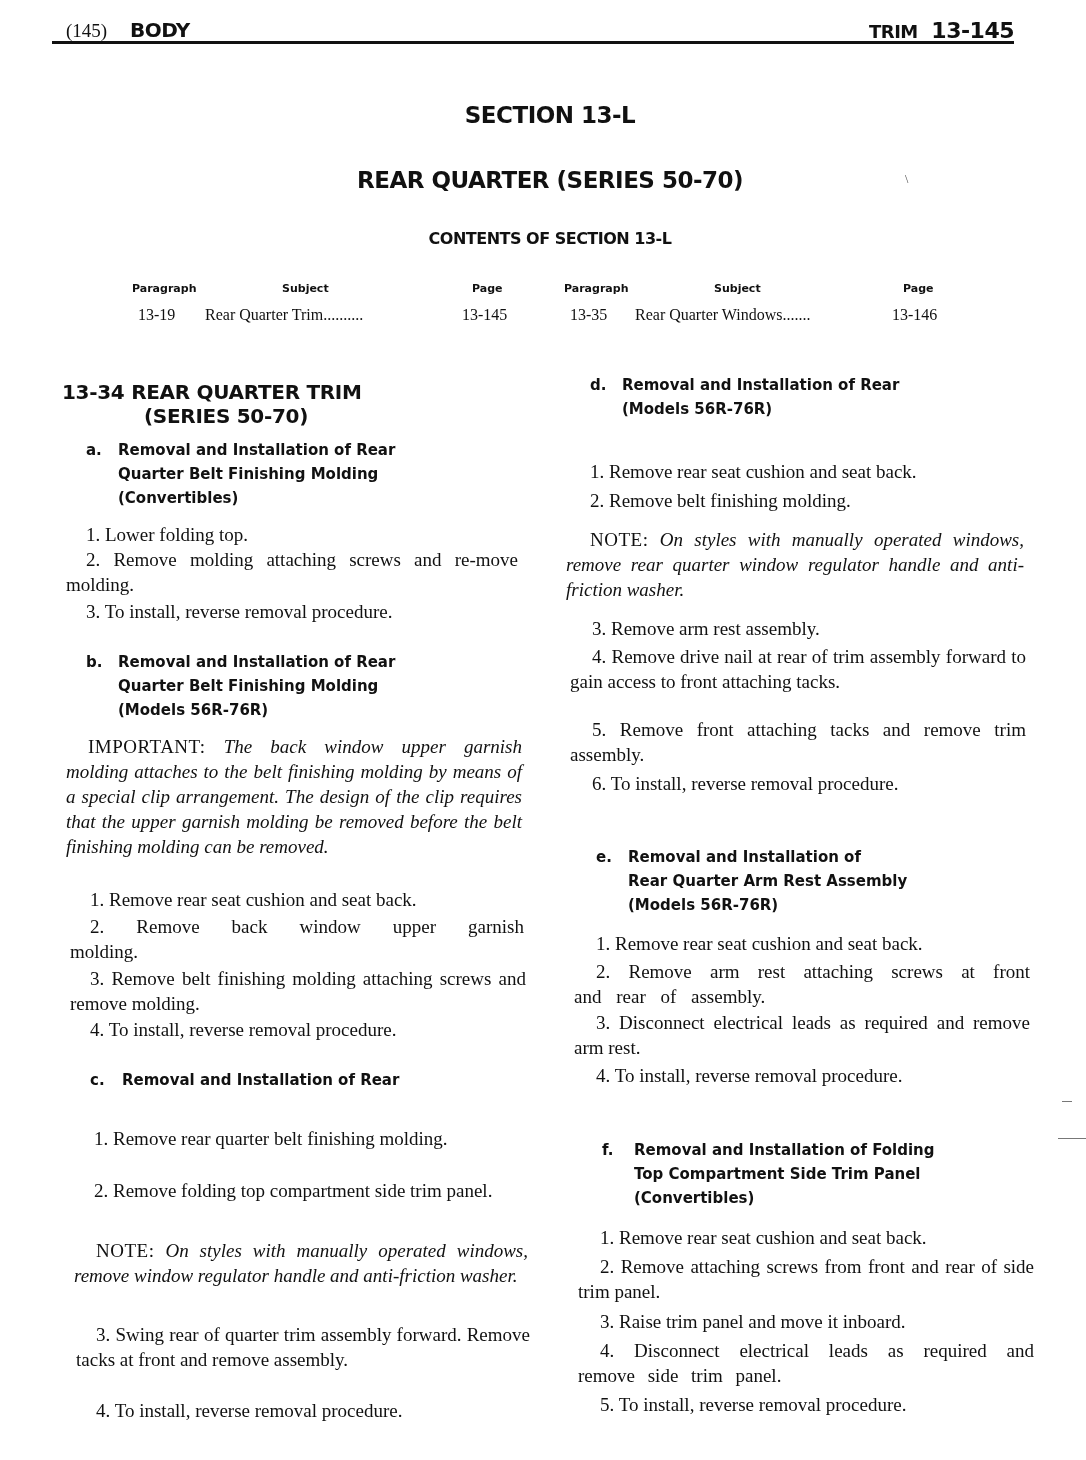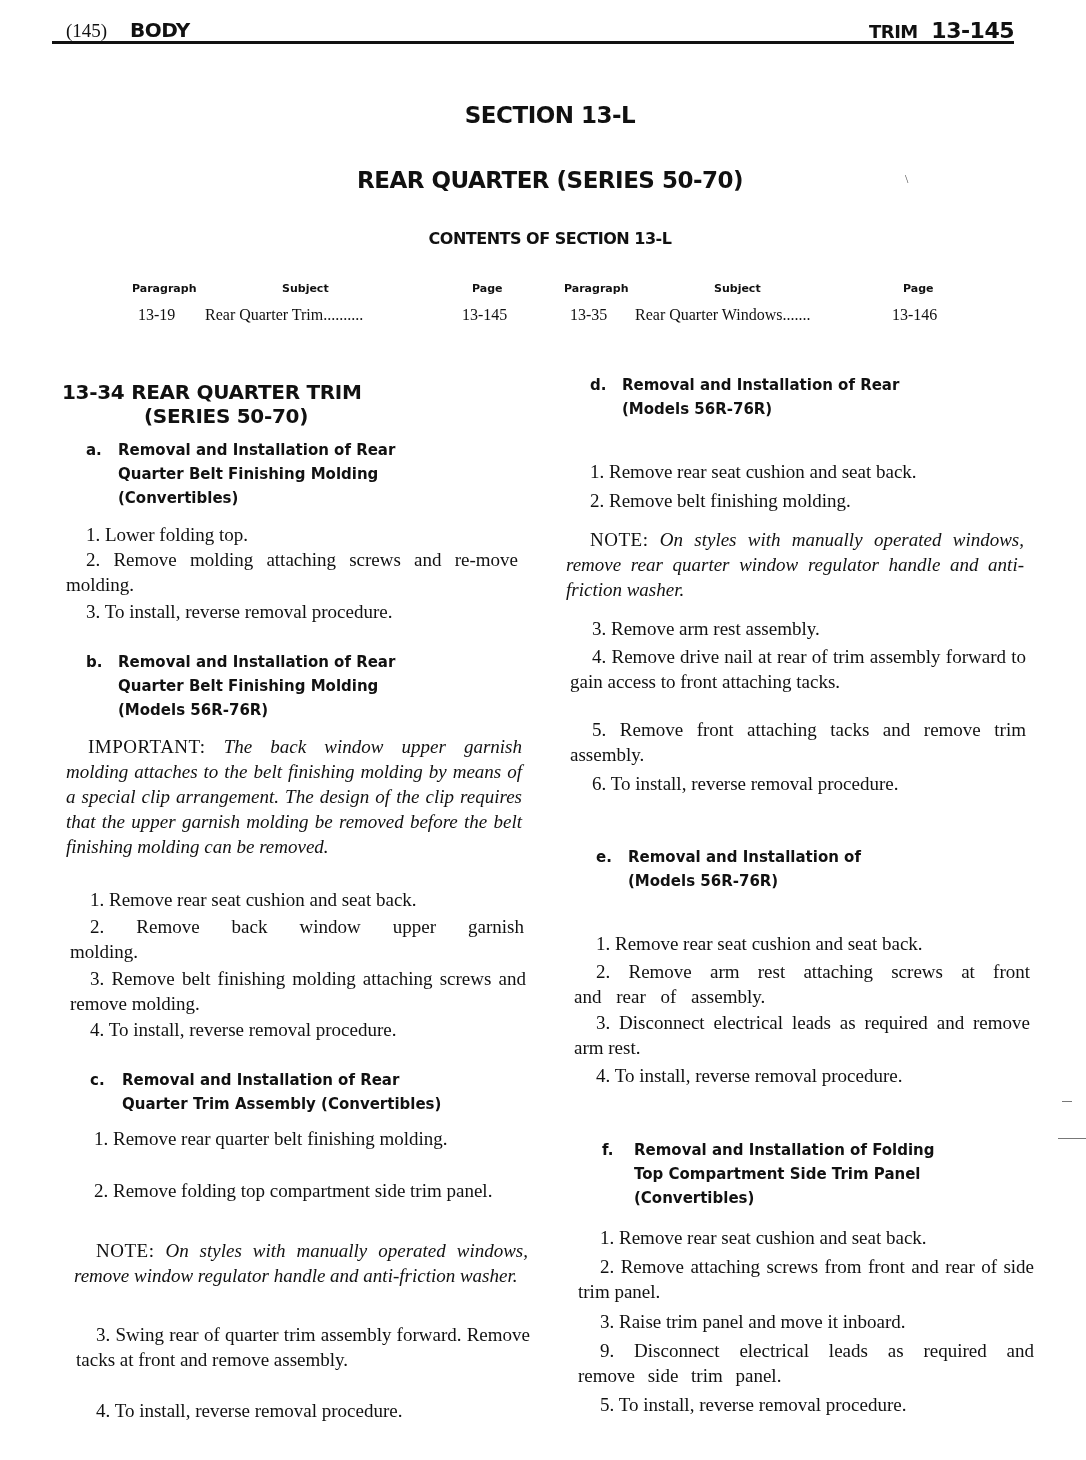--- a/index.html
+++ b/index.html
@@ -100,21 +100,20 @@
   </div>
   <div class="notebox" style="left:0;top:734px;width:456px;text-indent:22px;"><span class="lead">IMPORTANT:</span> <span class="body">The back window upper garnish molding attaches to the belt finishing molding by means of a special clip arrangement. The design of the clip requires that the upper garnish molding be removed before the belt finishing molding can be removed.</span></div>
   <div class="step" style="left:4px;top:887px;width:454px;text-indent:20px;">1. Remove rear seat cushion and seat back.</div>
   <div class="step" style="left:4px;top:914px;width:454px;text-indent:20px;word-spacing:14px;">2. Remove back window upper garnish molding.</div>
   <div class="step" style="left:4px;top:966px;width:456px;text-indent:20px;">3. Remove belt finishing molding attaching screws and remove molding.</div>
   <div class="step" style="left:4px;top:1017px;width:454px;text-indent:20px;">4. To install, reverse removal procedure.</div>
 
   <div class="sub-heading" style="left:24px;top:1068px;width:430px;">
     <span class="letter">c.</span>
     <span class="text">Removal and Installation of Rear</span>
-    <span class="text">Quarter Trim Assembly (Convertibles)</span>
   </div>
   <div class="step" style="left:8px;top:1126px;width:454px;text-indent:20px;">1. Remove rear quarter belt finishing molding.</div>
   <div class="step" style="left:8px;top:1178px;width:454px;text-indent:20px;">2. Remove folding top compartment side trim panel.</div>
   <div class="notebox" style="left:8px;top:1238px;width:454px;text-indent:22px;"><span class="lead">NOTE:</span> <span class="body">On styles with manually operated windows, remove window regulator handle and anti-friction washer.</span></div>
   <div class="step" style="left:10px;top:1322px;width:454px;text-indent:20px;">3. Swing rear of quarter trim assembly forward. Remove tacks at front and remove assembly.</div>
   <div class="step" style="left:10px;top:1398px;width:454px;text-indent:20px;">4. To install, reverse removal procedure.</div>
 </div>
 
 <div class="col col-right">
 
@@ -127,34 +126,35 @@
   <div class="step" style="left:0;top:488px;width:450px;text-indent:18px;">2. Remove belt finishing molding.</div>
   <div class="notebox" style="left:-6px;top:527px;width:458px;text-indent:24px;"><span class="lead">NOTE:</span> <span class="body">On styles with manually operated windows, remove rear quarter window regulator handle and anti-friction washer.</span></div>
   <div class="step" style="left:0;top:616px;width:450px;text-indent:20px;">3. Remove arm rest assembly.</div>
   <div class="step" style="left:-2px;top:644px;width:456px;text-indent:22px;">4. Remove drive nail at rear of trim assembly forward to gain access to front attaching tacks.</div>
   <div class="step" style="left:-2px;top:717px;width:456px;text-indent:22px;">5. Remove front attaching tacks and remove trim assembly.</div>
   <div class="step" style="left:-2px;top:771px;width:456px;text-indent:22px;">6. To install, reverse removal procedure.</div>
 
   <div class="sub-heading" style="left:24px;top:845px;width:420px;">
     <span class="letter">e.</span>
     <span class="text">Removal and Installation of</span>
+    <span class="text">Rear Quarter Arm Rest Assembly</span>
     <span class="text">(Models 56R-76R)</span>
   </div>
   <div class="step" style="left:2px;top:931px;width:456px;text-indent:22px;">1. Remove rear seat cushion and seat back.</div>
   <div class="step" style="left:2px;top:959px;width:456px;text-indent:22px;word-spacing:10px;">2. Remove arm rest attaching screws at front and rear of assembly.</div>
   <div class="step" style="left:2px;top:1010px;width:456px;text-indent:22px;">3. Disconnect electrical leads as required and remove arm rest.</div>
   <div class="step" style="left:2px;top:1063px;width:456px;text-indent:22px;">4. To install, reverse removal procedure.</div>
 
   <div class="sub-heading" style="left:30px;top:1138px;width:420px;">
     <span class="letter">f.</span>
     <span class="text">Removal and Installation of Folding</span>
     <span class="text">Top Compartment Side Trim Panel</span>
     <span class="text">(Convertibles)</span>
   </div>
   <div class="step" style="left:6px;top:1225px;width:456px;text-indent:22px;">1. Remove rear seat cushion and seat back.</div>
   <div class="step" style="left:6px;top:1254px;width:456px;text-indent:22px;">2. Remove attaching screws from front and rear of side trim panel.</div>
   <div class="step" style="left:6px;top:1309px;width:456px;text-indent:22px;">3. Raise trim panel and move it inboard.</div>
-  <div class="step" style="left:6px;top:1338px;width:456px;text-indent:22px;word-spacing:8px;">9. Disconnect electrical leads as required and remove side trim panel.</div>
+  <div class="step" style="left:6px;top:1338px;width:456px;text-indent:22px;word-spacing:8px;">4. Disconnect electrical leads as required and remove side trim panel.</div>
   <div class="step" style="left:6px;top:1392px;width:456px;text-indent:22px;">5. To install, reverse removal procedure.</div>
 </div>
 
 <div class="edge-mark" style="left:1062px;top:1101px;width:10px;"></div>
 <div class="edge-mark" style="left:1058px;top:1138px;width:28px;"></div>
 
 </body></html>

